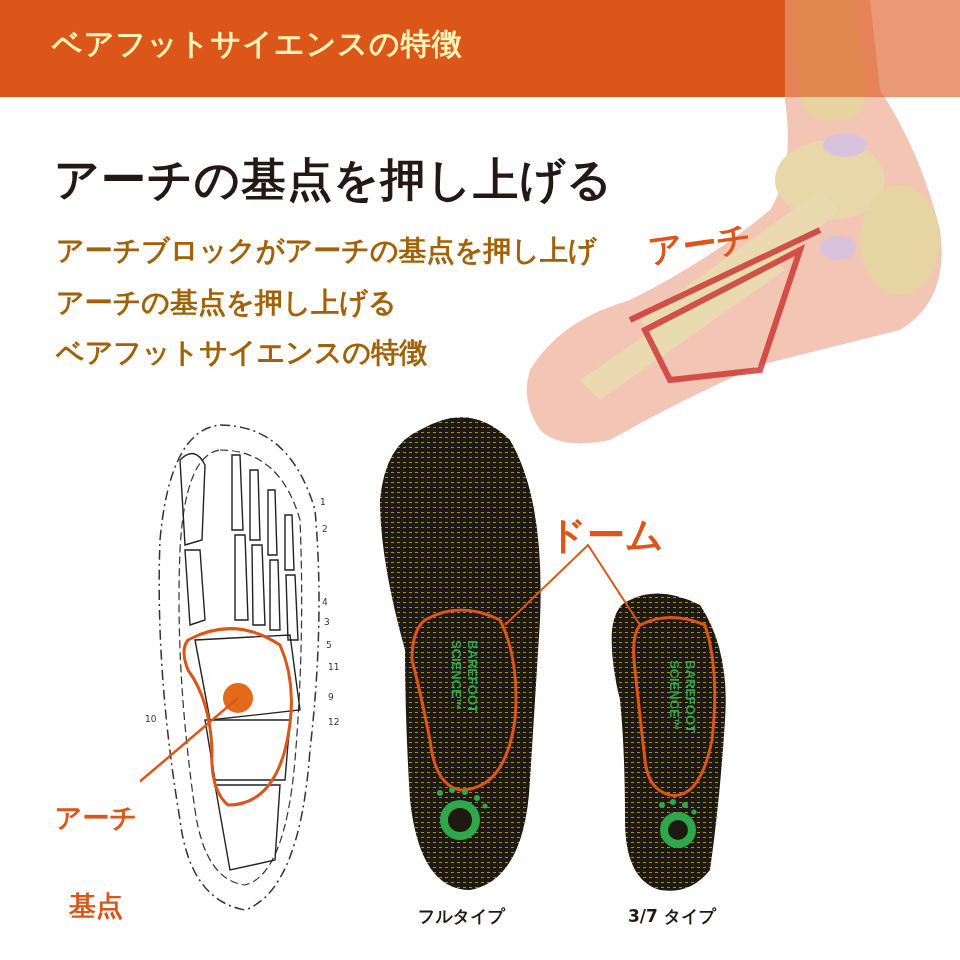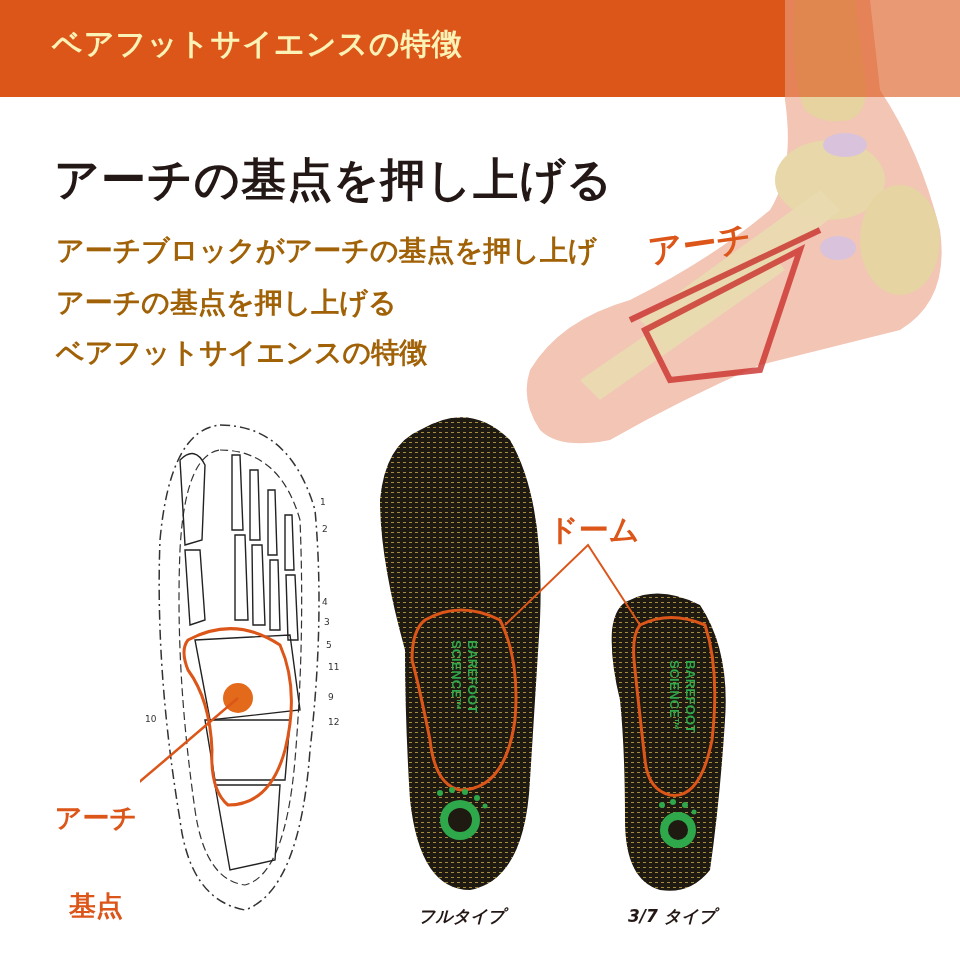--- a/index.html
+++ b/index.html
@@ -6,23 +6,23 @@
   body { width:960px; height:960px; background:#ffffff; position:relative; overflow:hidden;
          font-family:"DejaVu Sans", "Liberation Sans", sans-serif; }
   .banner { position:absolute; left:0; top:0; width:796px; height:97px; background:#dc5519; }
   .banner-title { position:absolute; left:52px; top:24px; font-size:30px; font-weight:bold; color:#fbf2b5; letter-spacing:1px; }
   .headline { position:absolute; left:54px; top:150px; font-size:45px; font-weight:bold; color:#231815; letter-spacing:1px; }
   .body-line { position:absolute; left:56px; font-size:28px; font-weight:bold; color:#a16207; }
   .foot-illus { position:absolute; left:520px; top:0; width:440px; height:450px; }
   .arch-label { position:absolute; left:648px; top:222px; font-size:34px; font-weight:bold; color:#dc5519; transform:rotate(-8deg); }
   .skeleton { position:absolute; left:140px; top:420px; width:220px; height:500px; }
   .callout-label { position:absolute; left:46px; color:#dc5519; font-size:27px; font-weight:bold; text-align:center; width:100px; }
-  .dome-label { position:absolute; left:548px; top:510px; color:#dc5519; font-size:30px; font-weight:bold; }
+  .dome-label { position:absolute; left:548px; top:510px; color:#dc5519; font-size:38px; font-weight:bold; }
   .insole { position:absolute; }
-  .caption { position:absolute; font-size:17px; font-weight:bold; color:#231815;font-style:italic; }
+  .caption { position:absolute; font-size:17px; font-weight:bold; color:#231815; }
 </style>
 </head>
 <body>
 
 <div class="banner">
   <div class="banner-title">ベアフットサイエンスの特徴</div>
 </div>
 
 <div class="headline">アーチの基点を押し上げる</div>
 <div class="body-line" style="top:232px">アーチブロックがアーチの基点を押し上げ</div>

